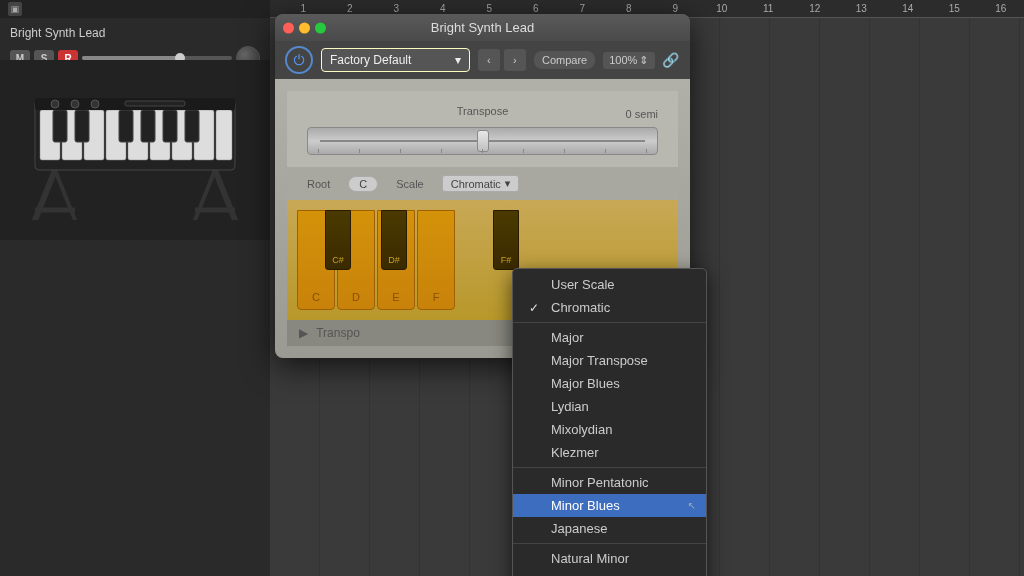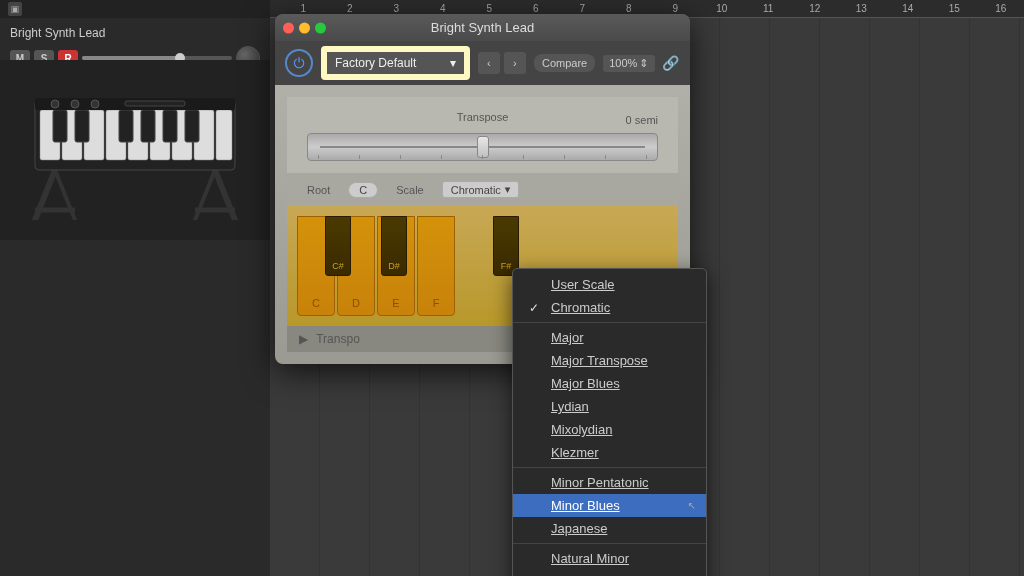--- a/index.html
+++ b/index.html
@@ -192,21 +192,21 @@
       border-radius: 50%;
       border: 2px solid #5588cc;
       display: flex; align-items: center; justify-content: center;
       cursor: pointer;
       color: #5599ff;
       font-size: 14px;
     }
     .preset-select {
       flex: 1;
       background: #555;
-      border: 6px solid #fef9c3;
+      border: 1px solid #fef9c3;
       border-radius: 4px;
       color: #eee;
       font-size: 12px;
       padding: 4px 8px;
       display: flex; align-items: center; justify-content: space-between;
       cursor: pointer;
     }
     .plugin-nav {
       display: flex; align-items: center; gap: 4px;
     }
@@ -401,21 +401,20 @@
     .menu-item .check.visible {
       color: #ddd;
     }
     .menu-divider {
       height: 1px;
       background: #444;
       margin: 3px 0;
     }
     .menu-item-label {
       flex: 1;
-      text-decoration: underline;
     }
     .menu-cursor {
       position: absolute;
       right: 10px;
       font-size: 10px;
       color: #aaa;
     }
   </style>
 </head>
 <body>

